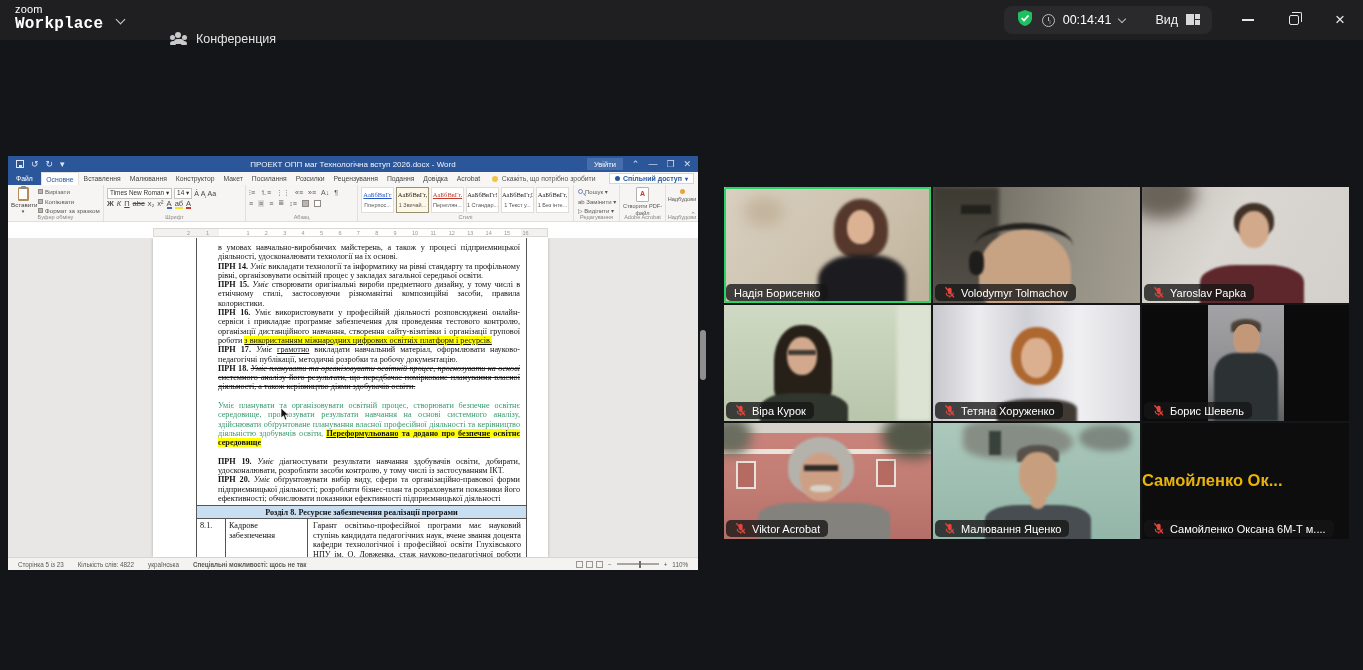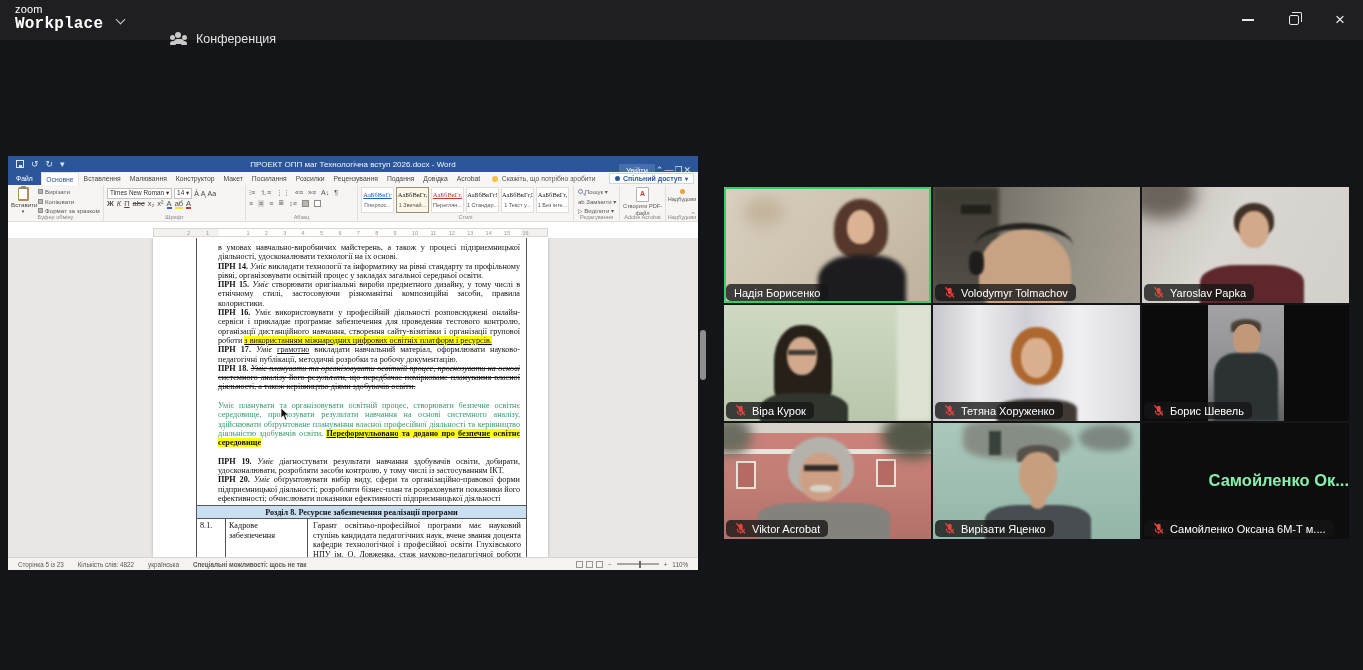--- a/index.html
+++ b/index.html
@@ -38,21 +38,21 @@
   .wb-max i:before { content:""; position:absolute; left:2px; top:-4px; width:9px; height:9px; border:1.3px solid #e6e6e6; border-left:none; border-bottom:none; border-radius:0 2px 0 0; }
   .wb-close { right:0; font-size:17px; font-weight:300; }
 
   
   .word { position:absolute; left:8px; top:156px; width:690px; height:414px; background:#fff; font-family:"Liberation Sans",sans-serif; }
   .wtitle { position:absolute; left:0; top:0; width:100%; height:16px; background:#2b579a; display:flex; align-items:center; color:#e8eefc; font-size:8px; }
   .qat { display:flex; gap:7px; margin-left:8px; align-items:center; font-size:9px; color:#dce6f8; }
   .qat .sv { width:8px; height:8px; border:1px solid #dce6f8; position:relative; }
   .qat .sv:before{ content:""; position:absolute; left:1.5px; top:3.5px; width:3.5px; height:3.5px; background:#dce6f8; }
   .wtitle-text { position:absolute; left:50%; transform:translateX(-50%); white-space:nowrap; font-size:8px; color:#f0f4fc; }
-  .wtitle-r { position:absolute; right:0; top:0; height:28px; display:flex; align-items:center; gap:1px; padding-right:7px;justify-content:space-between; }
+  .wtitle-r { position:absolute; right:0; top:0; height:16px; display:flex; align-items:center; gap:9px; padding-right:7px;justify-content:space-between; }
   .signin { background:#456eac; padding:1.5px 7px; font-size:7.5px; color:#fff; }
   .wtitle-r .g { color:#d6e0f2; font-size:9px; }
   .wtabs { position:absolute; left:0; top:16px; width:100%; height:13px; background:#f7f6f4; display:flex; align-items:center; font-size:6.8px; color:#454545; }
   .wtab { padding:0 4.5px; height:13px; line-height:13px; }
   .wtab.file { background:#2b579a; color:#fff; padding:0 8px; }
   .wtab.sel { background:#fff; color:#2b579a; border:1px solid #e3e1de; border-bottom:none; }
   .tellme { display:flex; align-items:center; gap:4px; margin-left:7px; color:#555; white-space:nowrap; }
   .bulb { width:6px; height:6px; border-radius:50%; background:#f5c344; flex:none; }
   .wshare { position:absolute; right:4px; top:1px; height:11px; border:1px solid #c9d6ec; background:#fdfefe; color:#2b579a; font-size:7px; font-weight:bold; display:flex; align-items:center; gap:3px; padding:0 5px; }
   .wshare .p { width:5px; height:5px; border-radius:50%; background:#2b579a; position:relative; }
@@ -116,21 +116,21 @@
   .zslider { width:42px; height:1.4px; background:#a9a6a2; position:relative; }
   .zslider i { position:absolute; left:22px; top:-2.8px; width:2.6px; height:7px; background:#6e6b68; }
 
   .share-scroll { position:absolute; left:700px; top:330px; width:6px; height:50px; border-radius:3px; background:#8f8f8f; }
 
   
   .tile { position:absolute; width:207px; height:116px; background:#0d0d0d; overflow:hidden; }
   .abord { position:absolute; inset:0; border:2.5px solid #2bd467; border-radius:2px; z-index:6; pointer-events:none; }
   .nlabel { position:absolute; left:2px; bottom:2px; height:17px; background:rgba(22,22,22,.78); border-radius:5px; display:flex; align-items:center; gap:5px; padding:0 8px; max-width:203px; z-index:5; }
   .nlabel span { color:#fff; font-size:11px; white-space:nowrap; overflow:hidden; text-overflow:ellipsis; }
-  .center-name { position:absolute; left:0; right:0; top:48px; text-align:right; color:#86efac; font-size:16.5px; font-weight:bold; }
+  .center-name { position:absolute; left:0; right:0; top:48px; text-align:left; color:#eab308; font-size:16.5px; font-weight:bold; }
   .scene { position:absolute; inset:0; }
   .scene i { position:absolute; display:block; }
 
   .s-nadia { background:linear-gradient(130deg,#d9d0c1 0%,#cdc2ae 55%,#bfb29c 100%); }
   .s-nadia .q1 { left:20px; top:10px; width:40px; height:30px; background:#c3b49c; border-radius:50%; filter:blur(7px); }
   .s-nadia .q2 { left:110px; top:12px; width:54px; height:60px; background:#55382b; border-radius:48% 48% 42% 42%; filter:blur(1.5px); }
   .s-nadia .q3 { left:123px; top:23px; width:27px; height:34px; background:#dcb295; border-radius:50% 50% 45% 45%; filter:blur(.8px); }
   .s-nadia .q4 { left:94px; top:68px; width:88px; height:58px; background:#1c1b1f; border-radius:42% 38% 0 0; filter:blur(2px); }
 
   .s-volo { background:linear-gradient(100deg,#56524a 0%,#7b776d 35%,#979286 70%,#a49e92 100%); }
@@ -201,20 +201,37 @@
     <div class="conf-tab">
       <span class="ppl-icon">
           <i class="h1"></i>
           <i class="h2"></i>
           <i class="h3"></i>
           <i class="b1"></i>
           <i class="b2"></i>
           <i class="b3"></i>
         </span>
       <span>Конференция</span>
+    </div>
+    <div class="tb-right">
+      <span class="shield">
+        <svg width="18" height="18" viewBox="0 0 18 18">
+            <path d="M9 1 L16 3.5 V9 C16 13 13 16 9 17 C5 16 2 13 2 9 V3.5 Z" fill="#1ec05f"></path>
+            <path d="M5.6 9 L8 11.4 L12.5 6.5" stroke="#fff" stroke-width="1.7" fill="none"></path>
+          </svg>
+      </span>
+      <span class="clock"></span>
+      <span class="time">00:14:41</span>
+      <span class="chev"></span>
+      <span class="vid">Вид</span>
+      <span class="view-icon">
+          <i></i>
+          <i></i>
+          <i></i>
+        </span>
     </div>
     <div class="winbtn wb-min">
         <i></i>
       </div>
     <div class="winbtn wb-max">
         <i></i>
       </div>
     <div class="winbtn wb-close">×</div>
   </div>
 
@@ -634,21 +651,21 @@
         </div>
         <div class="nlabel">
           <span>
             <svg class="micsvg" width="13" height="13" viewBox="0 0 16 16">
               <rect x="6" y="2" width="4.6" height="8" rx="2.3" fill="#e8453e"></rect>
               <path d="M4 8.2 C4 11 6 12.4 8.3 12.4 C10.6 12.4 12.6 11 12.6 8.2" stroke="#e8453e" stroke-width="1.3" fill="none"></path>
               <line x1="8.3" y1="12.4" x2="8.3" y2="14.6" stroke="#e8453e" stroke-width="1.3"></line>
               <line x1="3" y1="1.5" x2="13.5" y2="14" stroke="#e8453e" stroke-width="1.6"></line>
             </svg>
           </span>
-          <span>Вирізати Яценко</span>
+          <span>Малювання Яценко</span>
         </div>
       </div>
       <div class="tile" style="left: 1142px; top: 423px;">
         <div class="center-name">Самойленко  Ок...</div>
         <div class="nlabel">
           <span>
             <svg class="micsvg" width="13" height="13" viewBox="0 0 16 16">
               <rect x="6" y="2" width="4.6" height="8" rx="2.3" fill="#e8453e"></rect>
               <path d="M4 8.2 C4 11 6 12.4 8.3 12.4 C10.6 12.4 12.6 11 12.6 8.2" stroke="#e8453e" stroke-width="1.3" fill="none"></path>
               <line x1="8.3" y1="12.4" x2="8.3" y2="14.6" stroke="#e8453e" stroke-width="1.3"></line>

